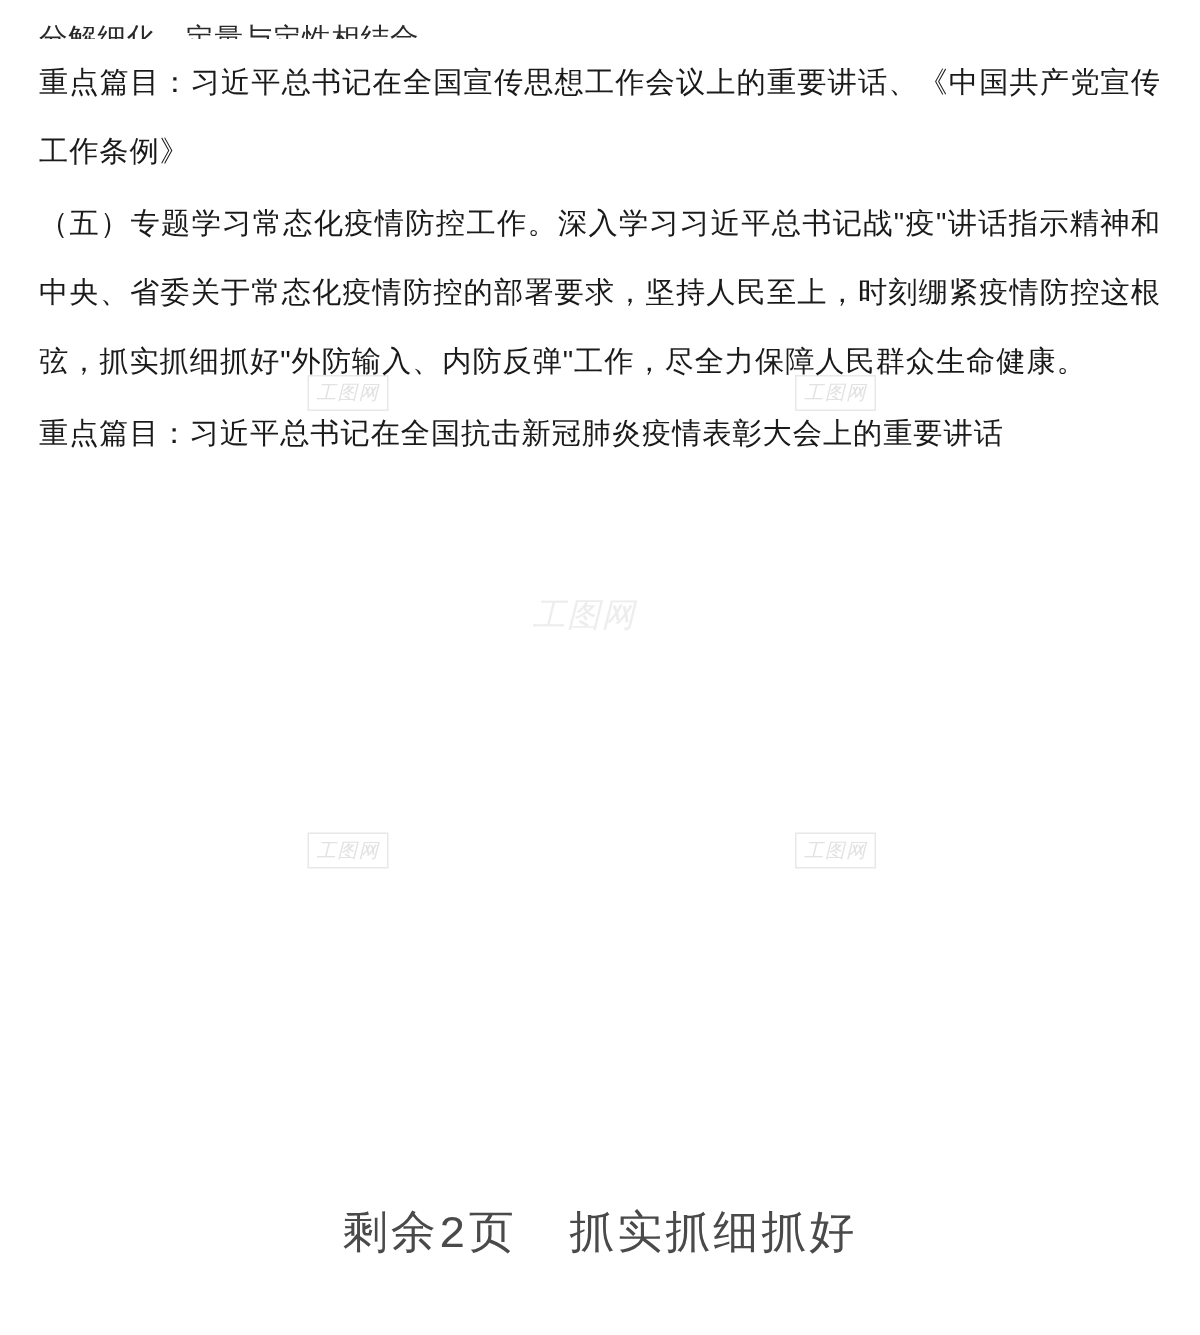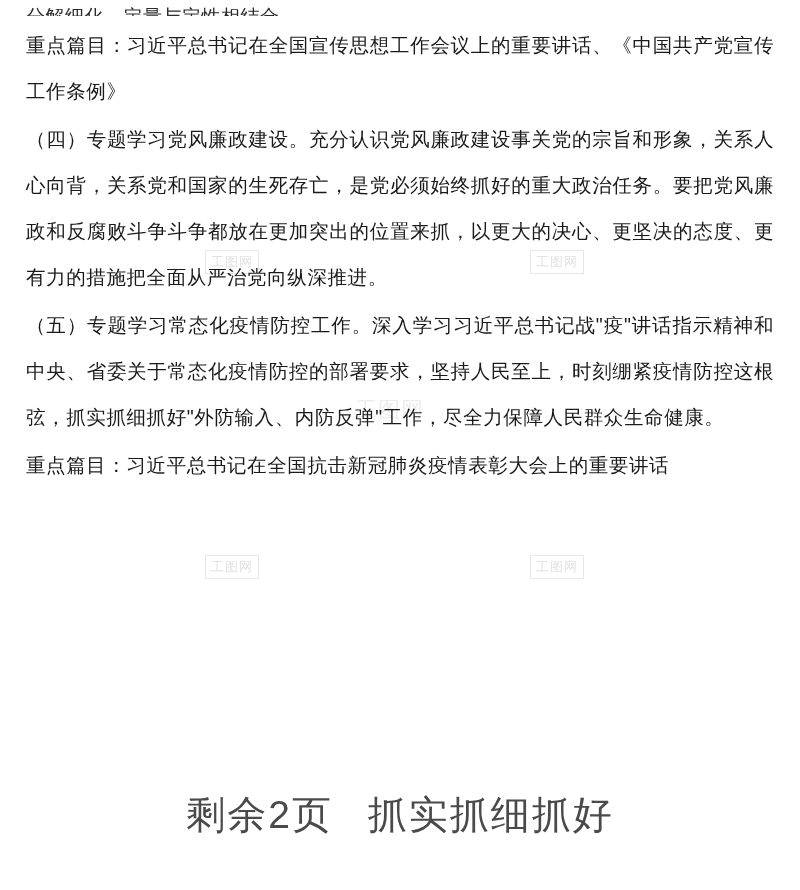--- a/index.html
+++ b/index.html
@@ -17,21 +17,21 @@
   .page {
     position: relative;
     width: 800px;
     height: 890px;
     box-sizing: border-box;
     padding: 0 26px;
   }
   .doc-body {
     position: relative;
     z-index: 2;
-    padding-top: 6px;
+    padding-top: 16px;
   }
   .clipped-line {
     font-size: 19px;
     line-height: 22px;
     color: #2a2a2a;
     height: 10px;
     overflow: hidden;
     margin: 0 0 6px 0;
     letter-spacing: 0.5px;
   }
@@ -49,42 +49,43 @@
   }
   .watermark {
     position: absolute;
     z-index: 1;
     color: #e6e6e6;
     font-size: 15px;
     letter-spacing: 1px;
     white-space: nowrap;
     user-select: none;
     pointer-events: none;
+    font-style: italic;
   }
   .wm-box {
     display: inline-block;
     border: 1px solid #e8e8e8;
     padding: 2px 5px;
     color: #e2e2e2;
     font-size: 13px;
   }
   .footer {
     position: absolute;
     left: 0;
     right: 0;
     bottom: 48px;
     text-align: center;
     z-index: 3;
   }
   .footer-text {
     display: inline-block;
-    font-size: 39px;
+    font-size: 30px;
     color: #4a4a4a;
     letter-spacing: 2px;
-    font-family: Liberation Sans, sans-serif;
+    font-family: Liberation Mono, monospace;
   }
   .footer-gap {
     display: inline-block;
     width: 26px;
   }
 </style>
 </head>
 <body>
 
 <div class="page">
@@ -93,21 +94,20 @@
   <div class="watermark wm-box" style="left:530px; top:250px;">工图网</div>
   <div class="watermark wm-box" style="left:205px; top:555px;">工图网</div>
   <div class="watermark wm-box" style="left:530px; top:555px;">工图网</div>
   <div class="watermark" style="left:355px; top:395px; font-size:22px; color:#ededed;">工图网</div>
 
   <div class="doc-body">
 
     <div class="clipped-line">分解细化、定量与定性相结合。</div>
 
     <p class="para">重点篇目：习近平总书记在全国宣传思想工作会议上的重要讲话、《中国共产党宣传工作条例》</p>
-    <p class="para indent">（四）专题学习党风廉政建设。充分认识党风廉政建设事关党的宗旨和形象，关系人心向背，关系党和国家的生死存亡，是党必须始终抓好的重大政治任务。要把党风廉政和反腐败斗争斗争都放在更加突出的位置来抓，以更大的决心、更坚决的态度、更有力的措施把全面从严治党向纵深推进。</p>
     <p class="para indent">（五）专题学习常态化疫情防控工作。深入学习习近平总书记战"疫"讲话指示精神和中央、省委关于常态化疫情防控的部署要求，坚持人民至上，时刻绷紧疫情防控这根弦，抓实抓细抓好"外防输入、内防反弹"工作，尽全力保障人民群众生命健康。</p>
     <p class="para">重点篇目：习近平总书记在全国抗击新冠肺炎疫情表彰大会上的重要讲话</p>
 
   </div>
 
   <div class="footer">
     <span class="footer-text">剩余2页</span>
     <span class="footer-gap"></span>
     <span class="footer-text">抓实抓细抓好</span>
   </div>

